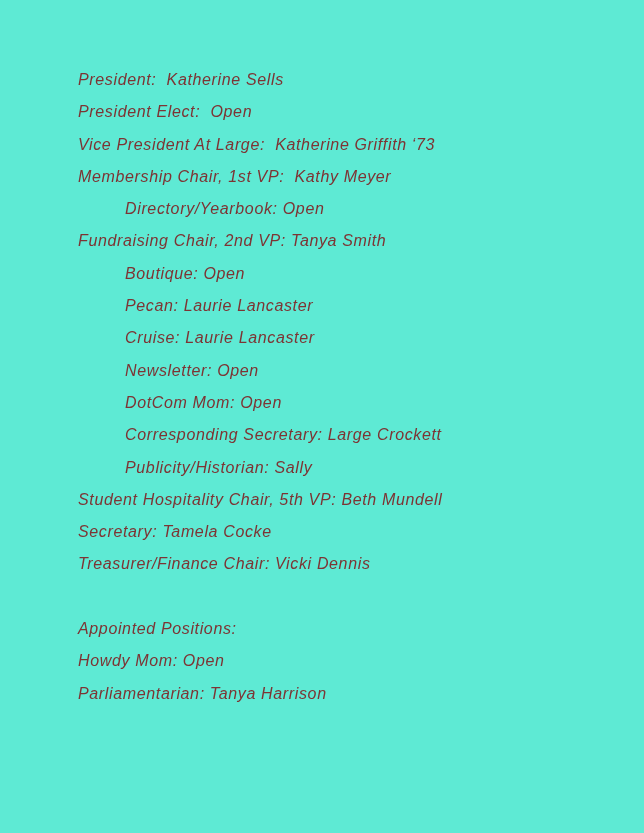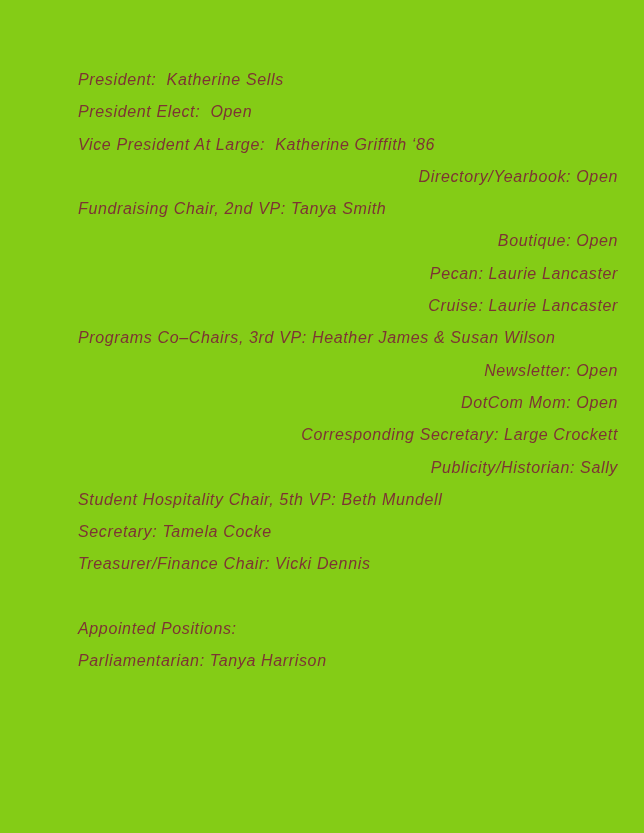--- a/index.html
+++ b/index.html
@@ -11,60 +11,60 @@
     height: 833px;
     background: #ffffff;
     position: relative;
     overflow: hidden;
     font-family: "Liberation Sans", sans-serif;
   }
   .page {
     position: absolute;
     left: 0; top: 0;
     width: 644px; height: 833px;
-    background: #84cc16;
+    background: #5eead4;
   }
   .officer-list {
     position: absolute;
     left: 78px;
     top: 64px;
     width: 540px;
     font-style: italic;
     font-size: 16px;
     letter-spacing: 0.04em;
     color: #7d3434;
   }
   .doc-line {
     line-height: 32.3px;
     height: 32.3px;
     white-space: pre;
   }
   .doc-line.indent-1 {
     padding-left: 47px;
-    text-align: right;
   }
 </style>
 </head>
 <body>
 
 <div class="page">
   <div class="officer-list">
       <div class="doc-line">President:  Katherine Sells</div>
       <div class="doc-line">President Elect:  Open</div>
-      <div class="doc-line">Vice President At Large:  Katherine Griffith ‘86</div>
+      <div class="doc-line">Vice President At Large:  Katherine Griffith ‘73</div>
+      <div class="doc-line">Membership Chair, 1st VP:  Kathy Meyer</div>
       <div class="doc-line indent-1">Directory/Yearbook: Open</div>
       <div class="doc-line">Fundraising Chair, 2nd VP: Tanya Smith</div>
       <div class="doc-line indent-1">Boutique: Open</div>
       <div class="doc-line indent-1">Pecan: Laurie Lancaster</div>
       <div class="doc-line indent-1">Cruise: Laurie Lancaster</div>
-      <div class="doc-line">Programs Co–Chairs, 3rd VP: Heather James &amp; Susan Wilson</div>
       <div class="doc-line indent-1">Newsletter: Open</div>
       <div class="doc-line indent-1">DotCom Mom: Open</div>
       <div class="doc-line indent-1">Corresponding Secretary: Large Crockett</div>
       <div class="doc-line indent-1">Publicity/Historian: Sally</div>
       <div class="doc-line">Student Hospitality Chair, 5th VP: Beth Mundell</div>
       <div class="doc-line">Secretary: Tamela Cocke</div>
       <div class="doc-line">Treasurer/Finance Chair: Vicki Dennis</div>
       <div class="doc-line"></div>
       <div class="doc-line">Appointed Positions:</div>
+      <div class="doc-line">Howdy Mom: Open</div>
       <div class="doc-line">Parliamentarian: Tanya Harrison</div>
     </div>
 </div>
 
 </body></html>

